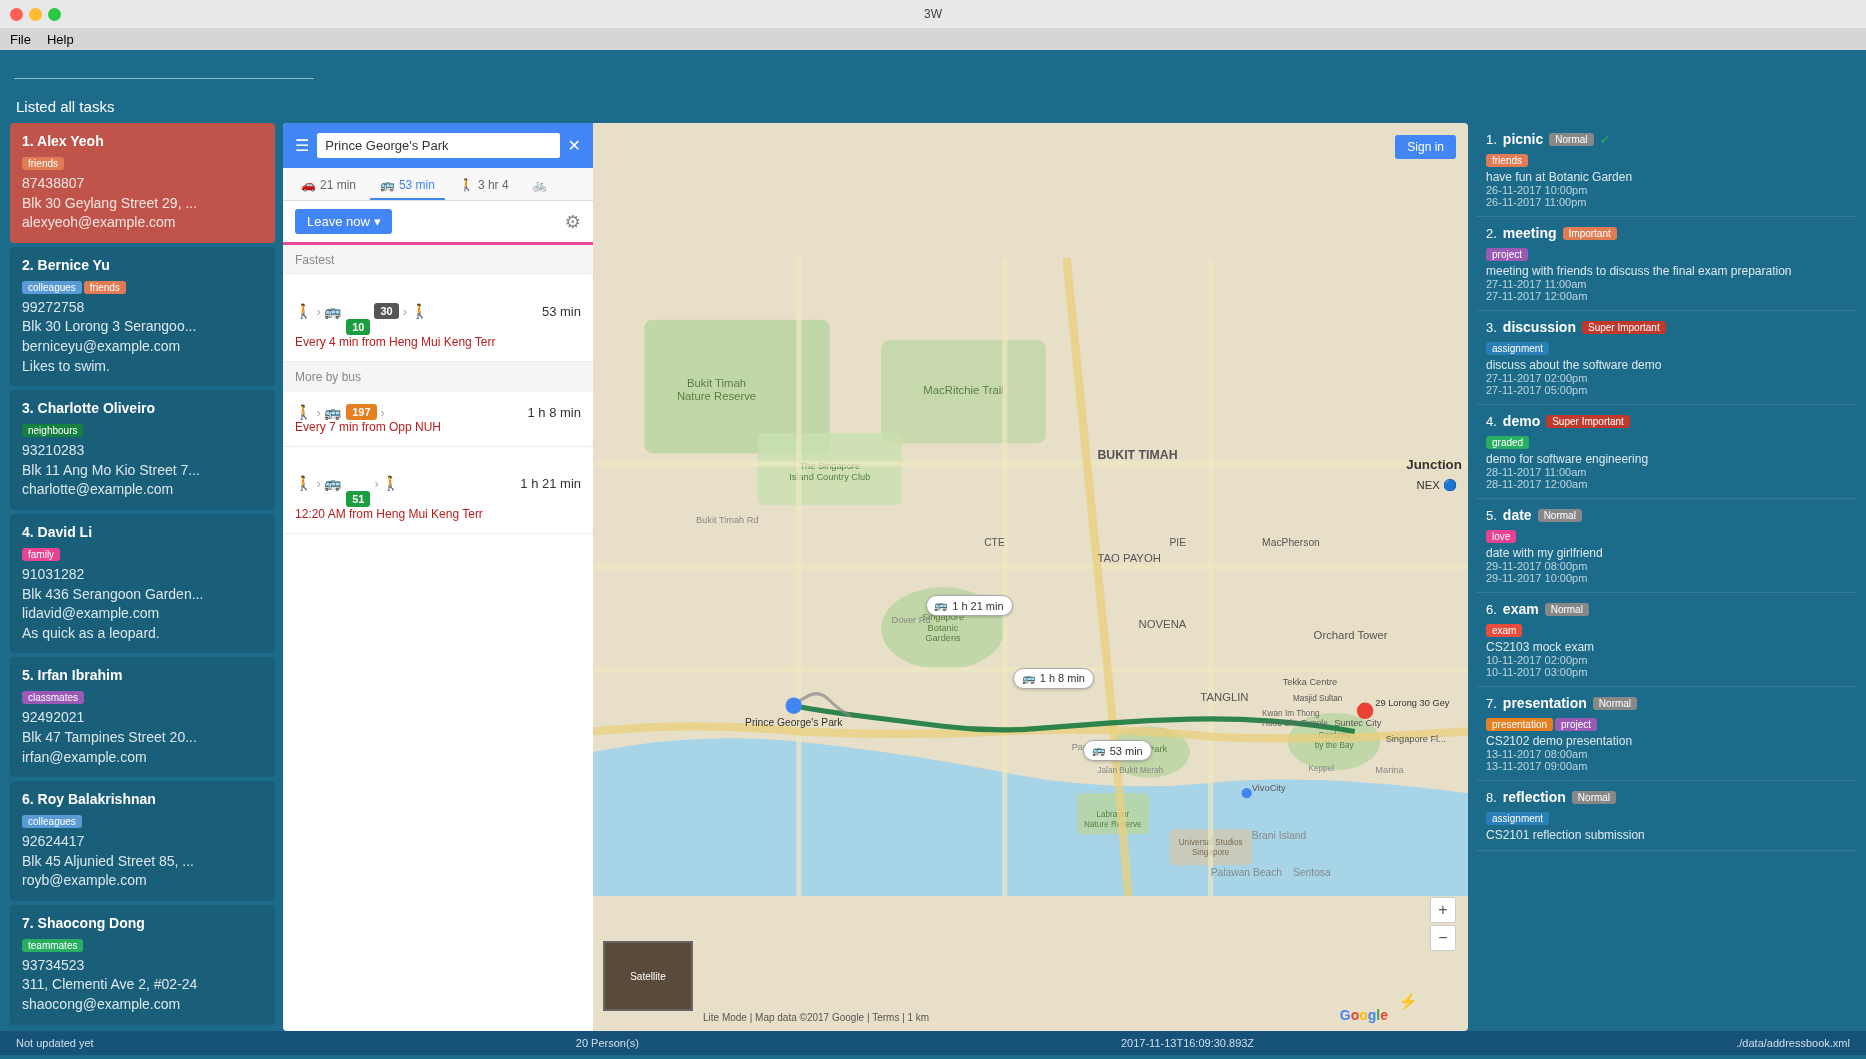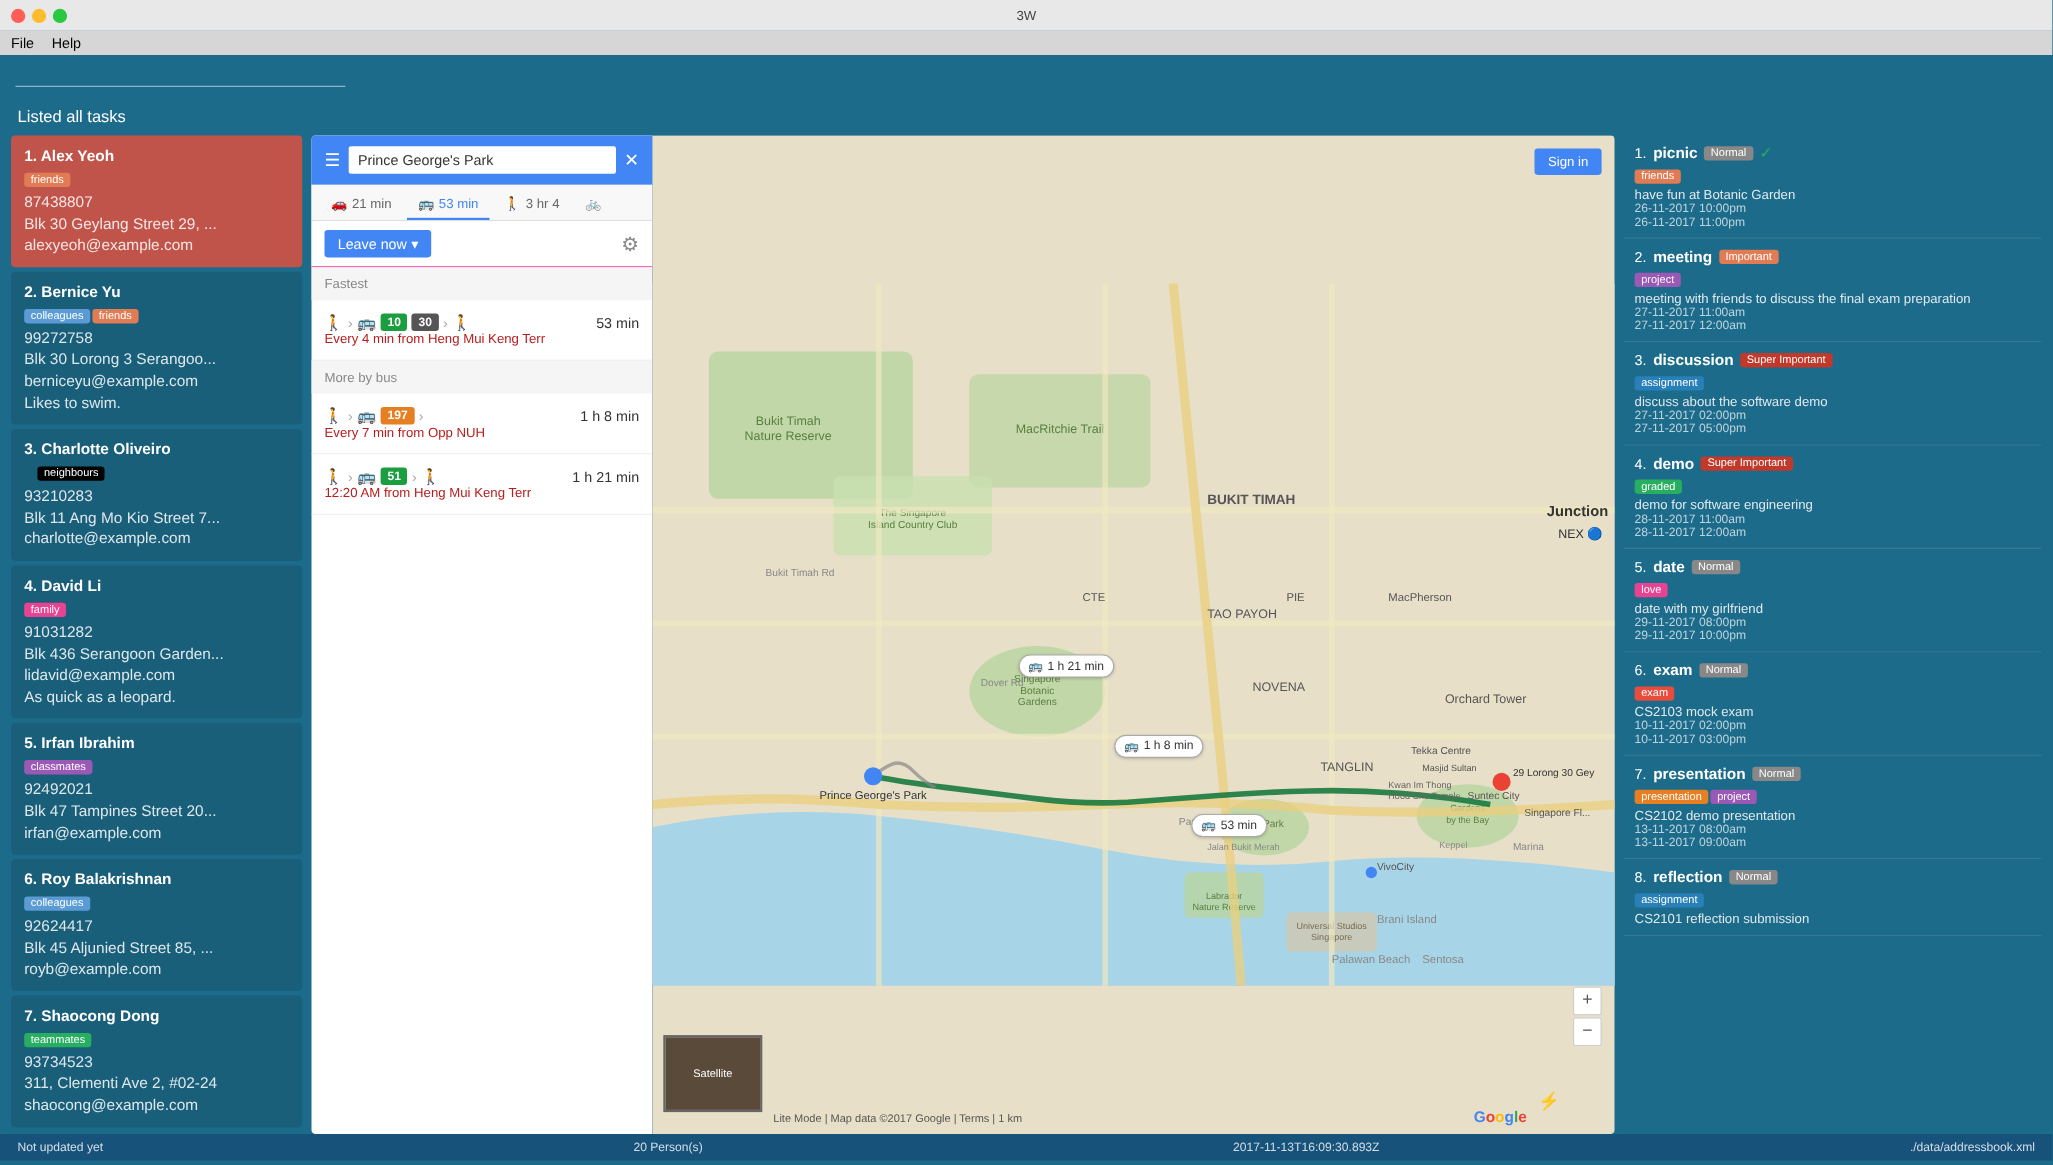--- a/index.html
+++ b/index.html
@@ -107,21 +107,21 @@
       display: inline-block;
       padding: 1px 6px;
       border-radius: 3px;
       font-size: 10px;
       color: white;
       margin-bottom: 4px;
       margin-right: 2px;
     }
     .tag-friends { background: #e07b54; }
     .tag-colleagues { background: #5b9bd5; }
-    .tag-neighbours { background: #000000; margin-left: 12px; }
+    .tag-neighbours { background: #15803d; }
     .tag-family { background: #e84393; }
     .tag-classmates { background: #9b59b6; }
     .tag-teammates { background: #27ae60; }
     .contact-info { font-size: 14px; color: rgba(255,255,255,0.85); line-height: 1.4; }
 
     
     .map-panel {
       flex: 1;
       display: flex;
       flex-direction: column;
@@ -201,21 +201,21 @@
     }
     .transport-tab.active {
       color: #4285f4;
       border-bottom: 2px solid #4285f4;
     }
 
     .leave-now-bar {
       display: flex;
       align-items: center;
       padding: 8px 12px;
-      border-bottom: 1px solid #ec4899;
+      border-bottom: 3px solid #ec4899;
       gap: 8px;
       background: white;
     }
     .leave-now-btn {
       background: #4285f4;
       color: white;
       border: none;
       border-radius: 3px;
       padding: 5px 12px;
       font-size: 13px;
@@ -242,21 +242,21 @@
       cursor: pointer;
     }
     .route-icon { font-size: 14px; color: #555; }
     .bus-badge {
       padding: 2px 6px;
       border-radius: 3px;
       font-size: 11px;
       font-weight: bold;
       color: white;
     }
-    .bus-green { background: #1a9e3f; }
+    .bus-green { background: #1a9e3f; margin-top: 32px; }
     .bus-dark { background: #555; }
     .route-duration { font-size: 13px; color: #333; margin-left: auto; }
     .route-freq { font-size: 12px; color: #b91c1c; }
 
     
     .map-area {
       flex: 1;
       position: relative;
       overflow: hidden;
     }

